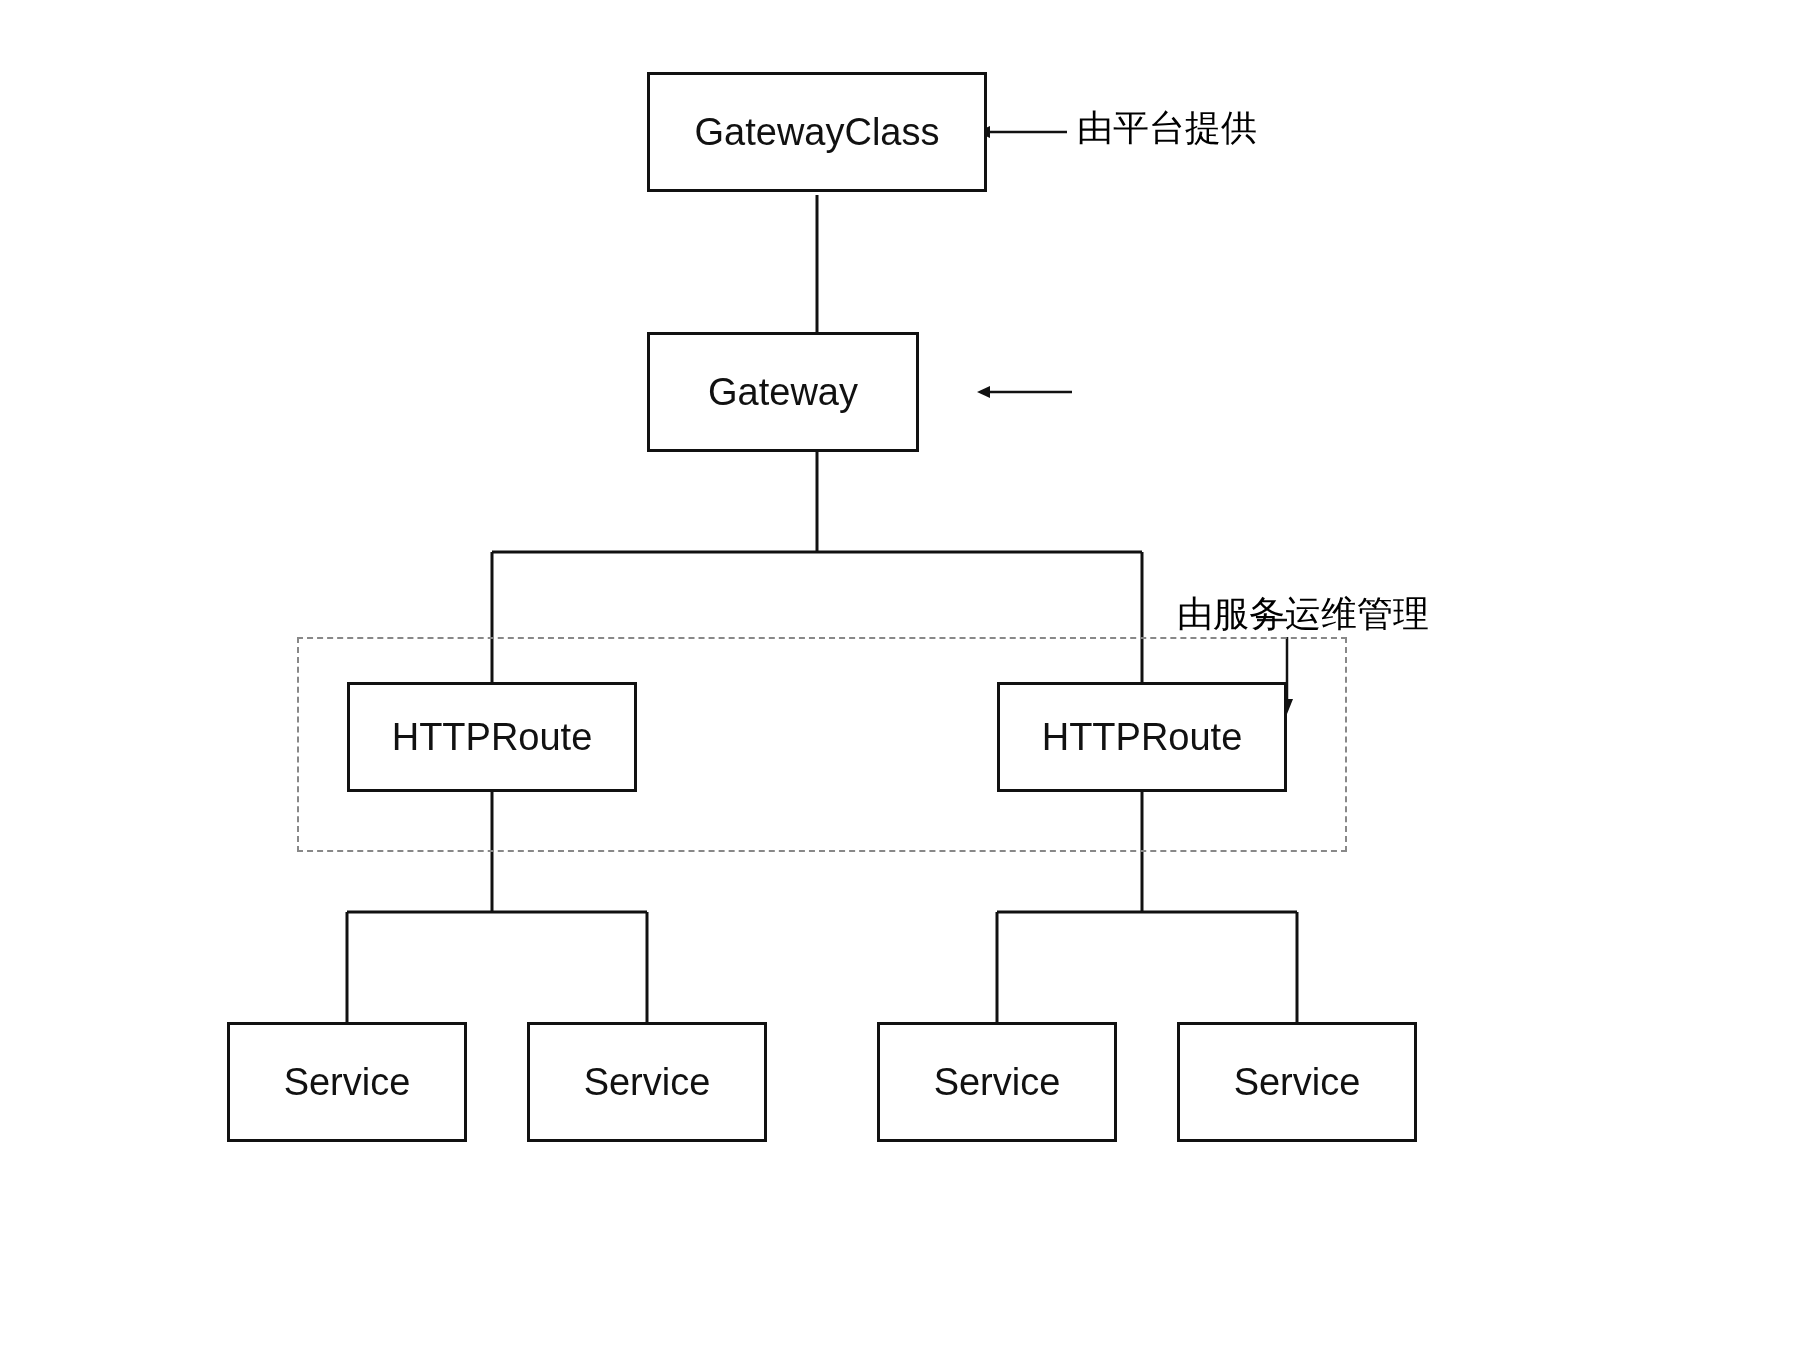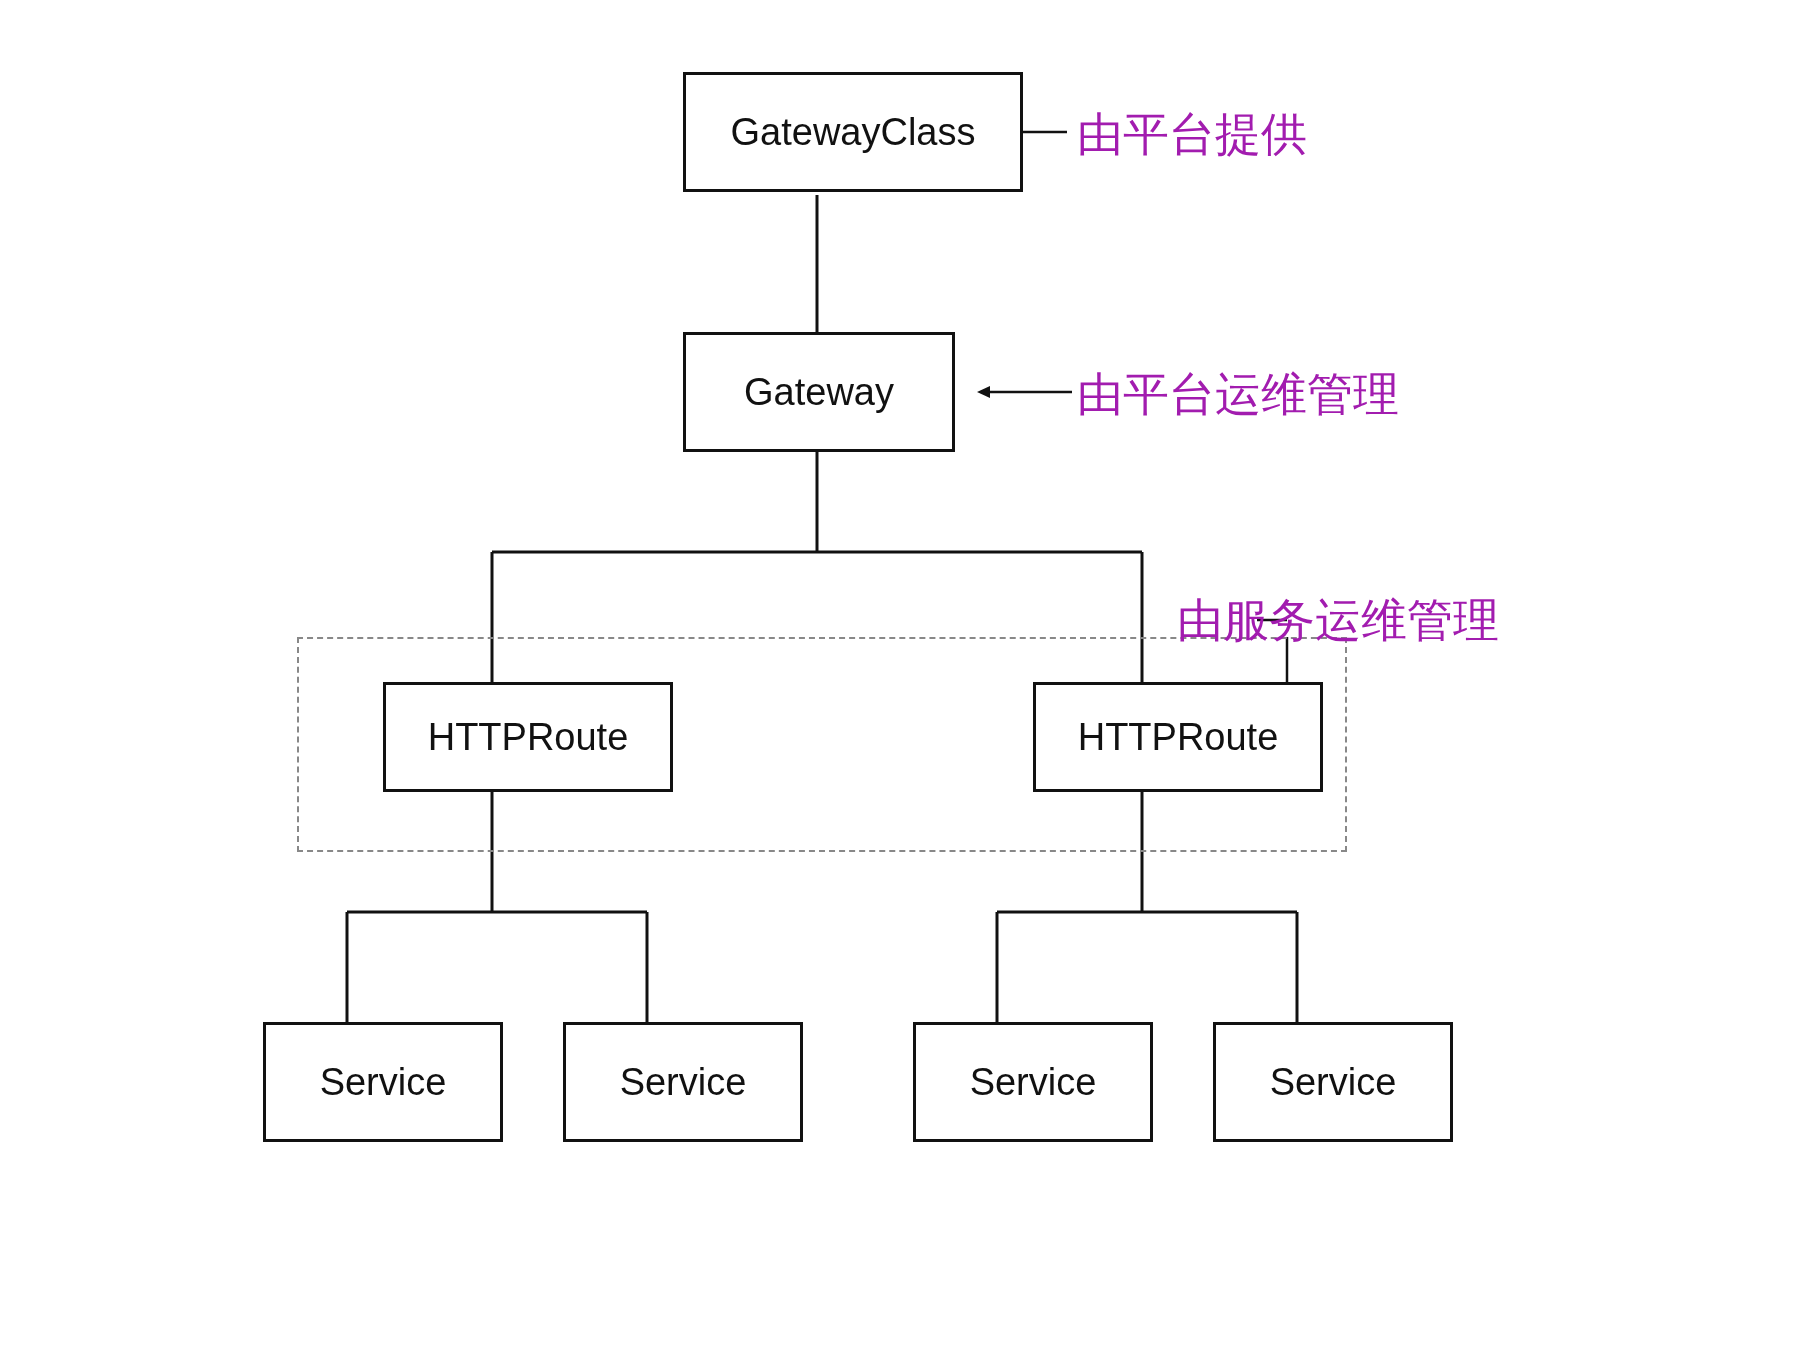--- a/index.html
+++ b/index.html
@@ -25,35 +25,34 @@
     .box {
       position: absolute;
       border: 3px solid #111;
       background: #fff;
       display: flex;
       align-items: center;
       justify-content: center;
       font-size: 38px;
       font-weight: 400;
       color: #111;
-      margin-left: 36px;
     }
 
     
     .dashed-region {
       position: absolute;
       border: 2.5px dashed #888;
       background: transparent;
     }
 
     
     .annotation {
       position: absolute;
-      font-size: 46px;
-      color: #a21caf;
+      font-size: 36px;
+      color: #000000;
       white-space: nowrap;
     }
 
     
     .svg-overlay {
       position: absolute;
       top: 0;
       left: 0;
       width: 100%;
       height: 100%;
@@ -119,17 +118,16 @@
   <div class="box" style="left:330px; top:980px; width:240px; height:120px;">Service</div>
 
   <div class="box" style="left:680px; top:980px; width:240px; height:120px;">Service</div>
 
   <div class="box" style="left:980px; top:980px; width:240px; height:120px;">Service</div>
 
   <div class="dashed-region" style="left:100px; top:595px; width:1050px; height:215px;"></div>
 
   <div class="annotation" style="left:880px; top:62px;">由平台提供</div>
 
-  <div class="annotation" style="left:880px; top:322px;">由平台运维管理</div>
 
   <div class="annotation" style="left:980px; top:548px;">由服务运维管理</div>
 
 </div>
 
 </body></html>

